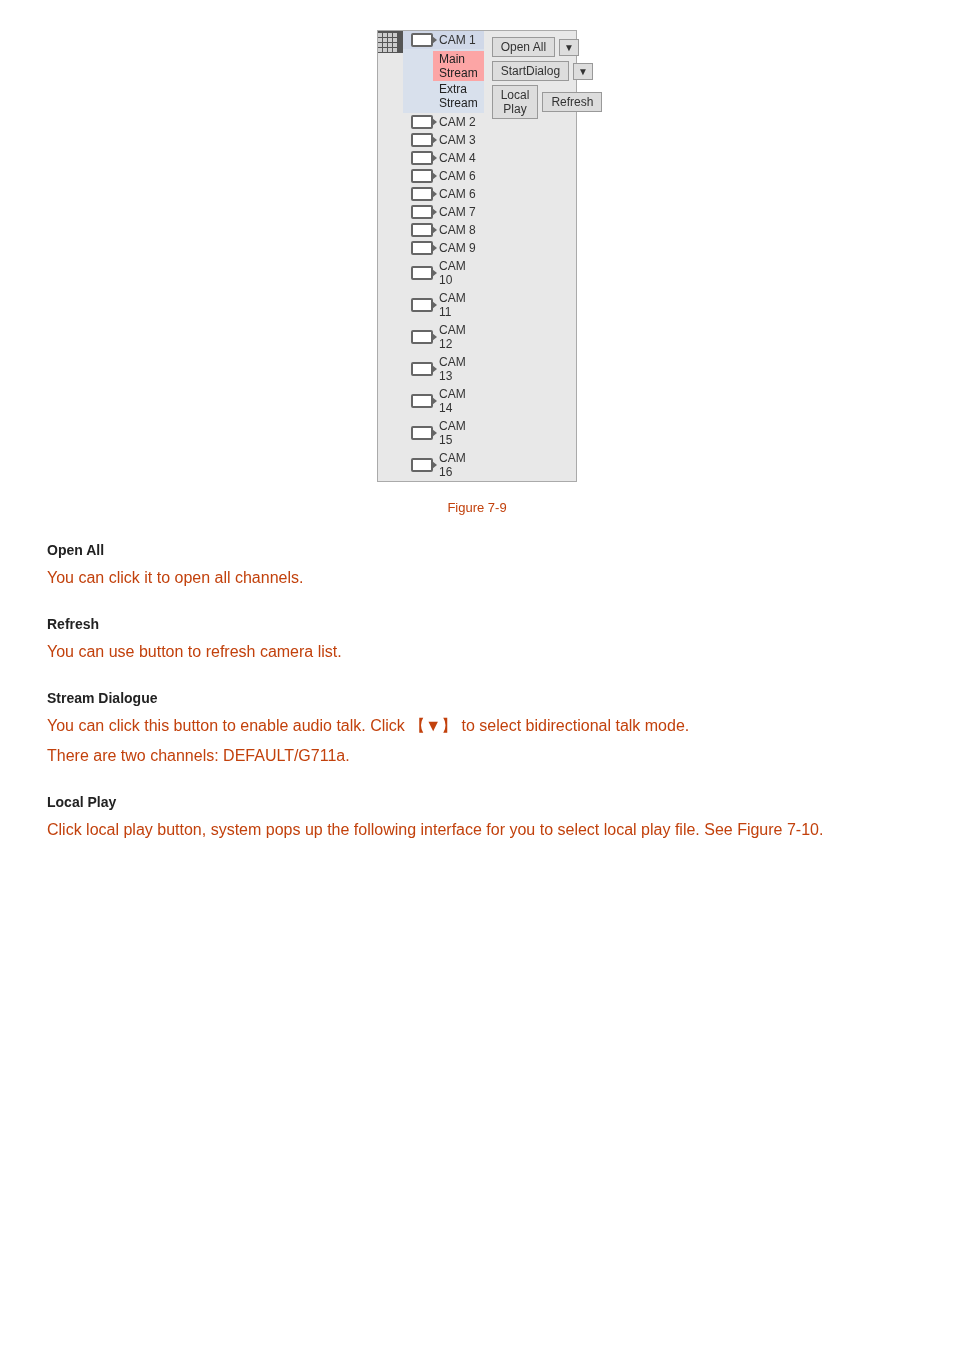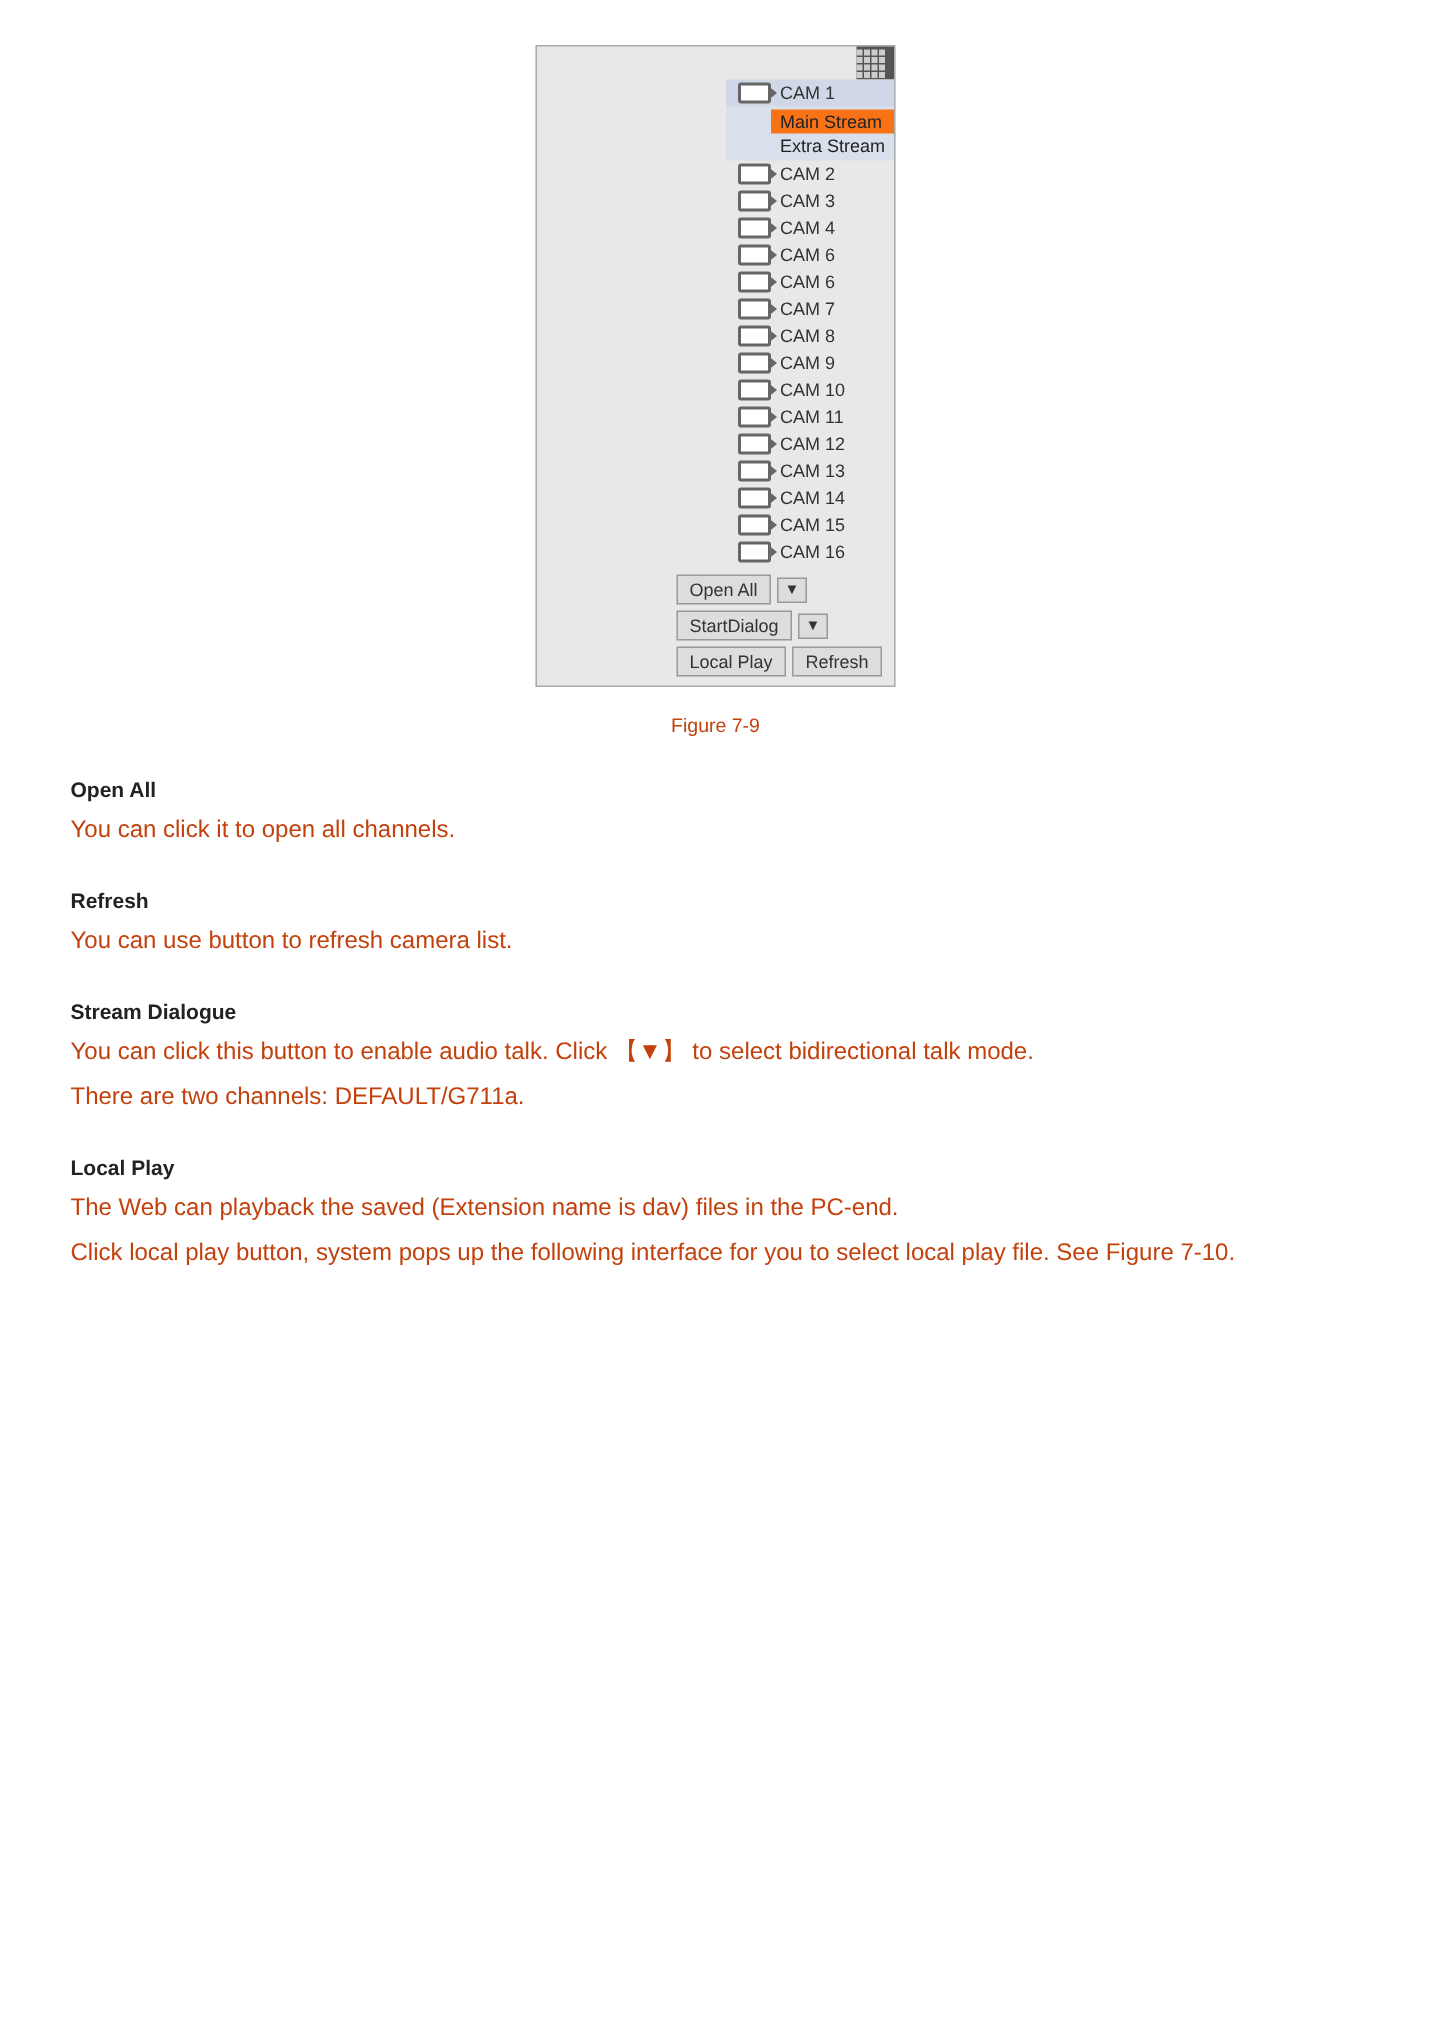--- a/index.html
+++ b/index.html
@@ -14,27 +14,26 @@
     }
 
     .page-container {
       display: flex;
       flex-direction: column;
       align-items: center;
     }
 
     
     .ui-panel {
-      width: 240px;
+      width: 200px;
       border: 1px solid #aaa;
       background: #e8e8e8;
       display: flex;
-      flex-direction: column;
+      flex-direction: row;
       margin-bottom: 14px;
-      align-items: flex-end;
     }
 
     .panel-header {
       background: #555;
       height: 22px;
       display: flex;
       align-items: center;
       justify-content: flex-end;
       padding-right: 6px;
     }
@@ -111,21 +110,21 @@
     }
 
     .submenu-item {
       font-size: 12px;
       color: #222;
       padding: 1px 6px;
       cursor: pointer;
     }
 
     .submenu-item.active {
-      background: #f97316;
+      background: #fca5a5;
     }
 
     
     .panel-buttons {
       display: flex;
       flex-direction: column;
       padding: 6px 8px;
       gap: 4px;
     }
 
@@ -324,19 +323,18 @@
       <div class="section-title">Stream Dialogue</div>
       <div class="section-body">
         <p>You can click this button to enable audio talk. Click 【▼】 to select bidirectional talk mode.</p>
         <p>There are two channels: DEFAULT/G711a.</p>
       </div>
     </div>
 
     <div class="section">
       <div class="section-title">Local Play</div>
       <div class="section-body">
-        <p>The Web can playback the saved (Extension name is dav) files in the PC-end.</p>
         <p>Click local play button, system pops up the following interface for you to select local play file. See Figure 7-10.</p>
       </div>
     </div>
 
   </div>
 </div>
 
 </body></html>

